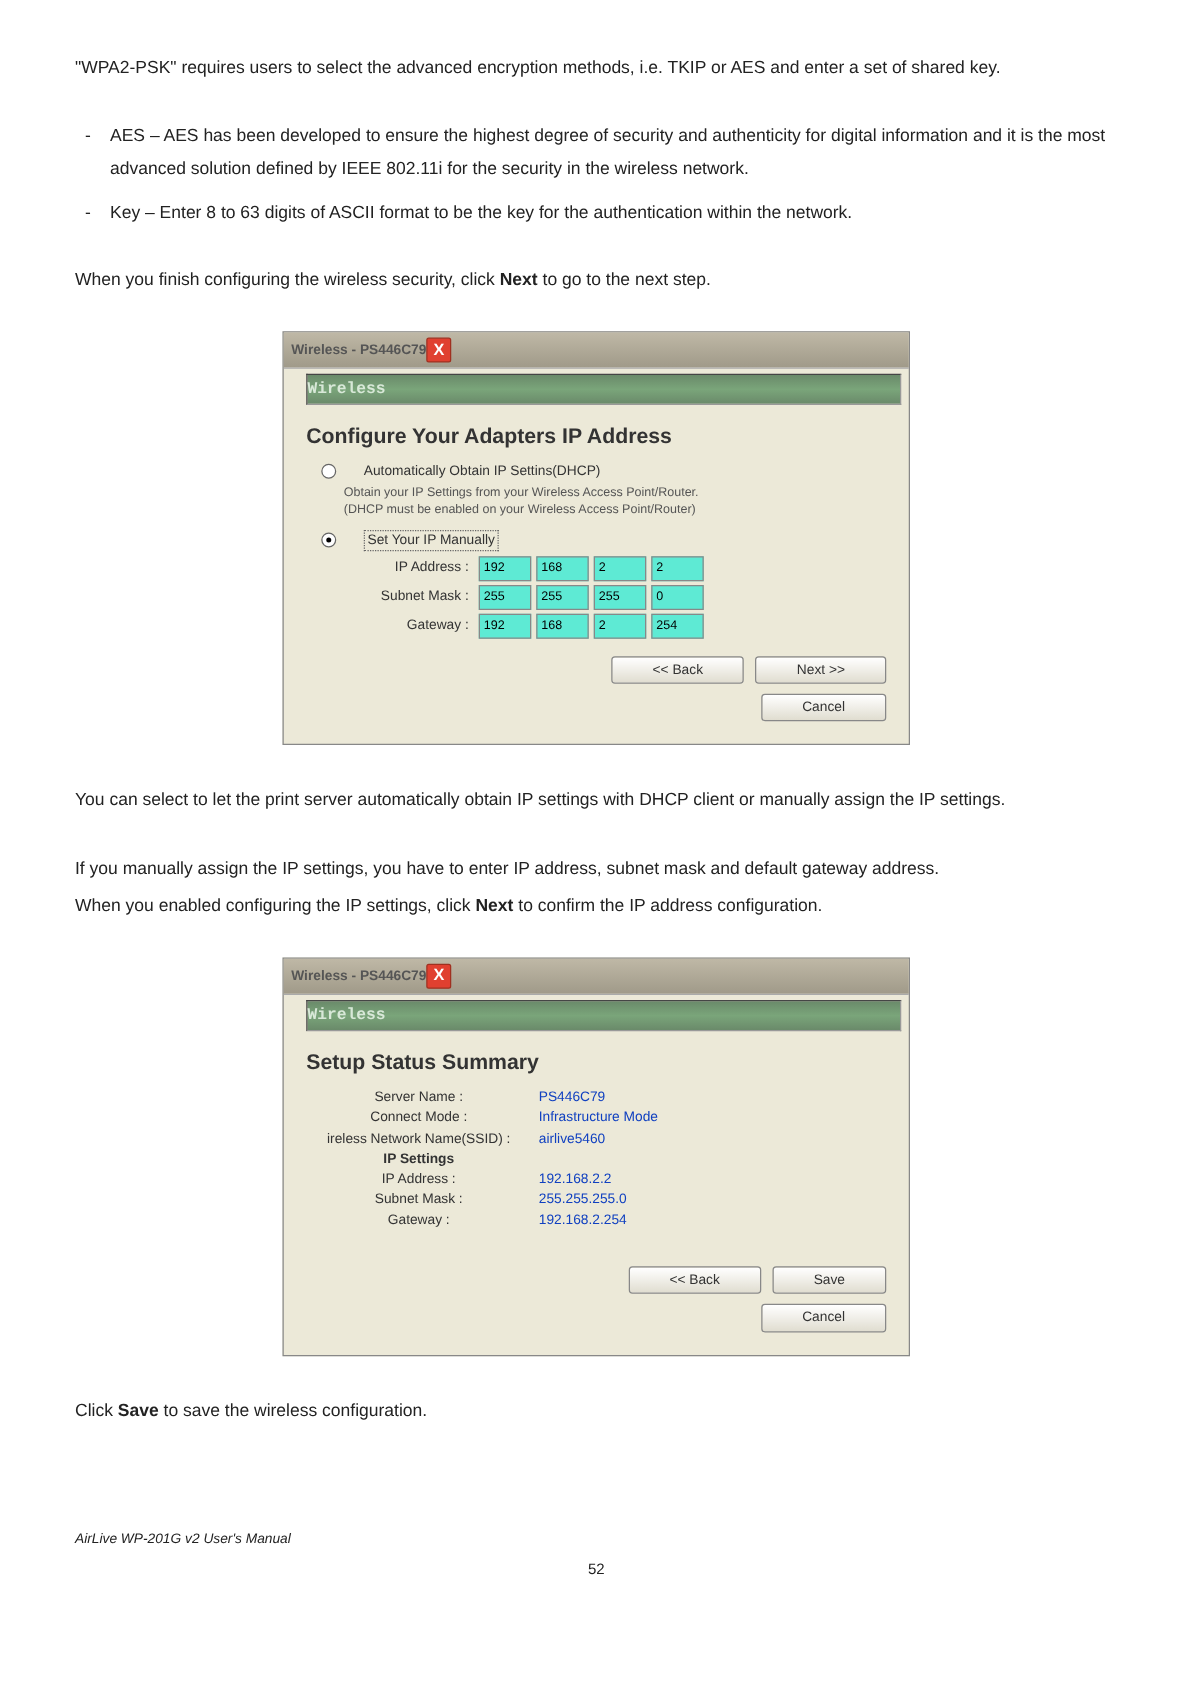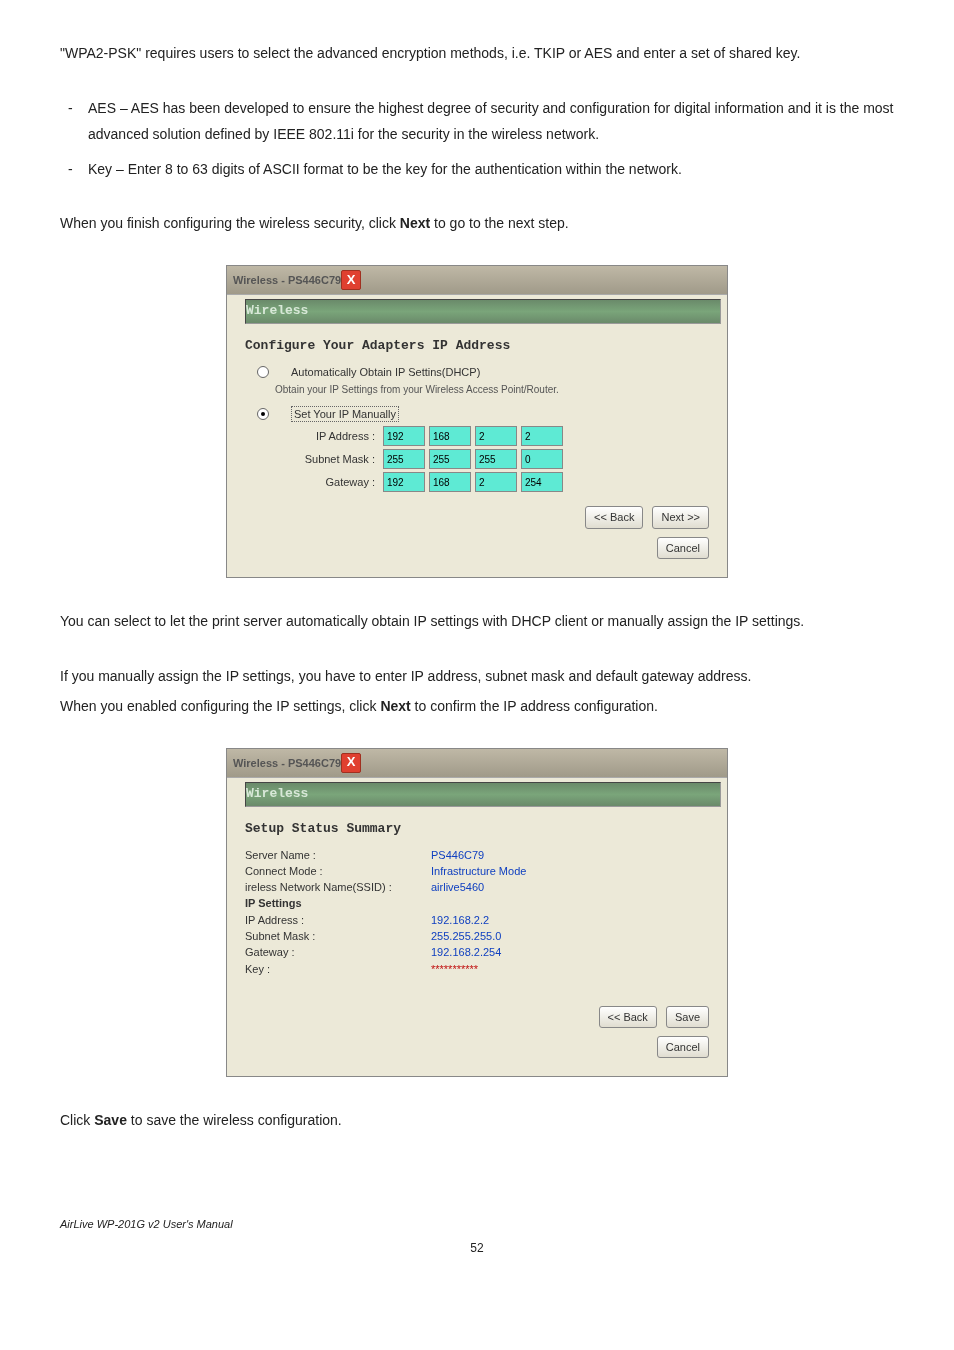--- a/index.html
+++ b/index.html
@@ -50,21 +50,21 @@
       background: linear-gradient(#6a8a6a, #7aa57a, #6a8a6a);
       color: #d8e8d8;
       padding: 3px 0;
       font-weight: bold;
       border: 1px inset #999;
       margin: 4px 6px 8px 18px;
       font-size: 13px;
       font-family: Liberation Mono, monospace;
     }
     .dialog-body { padding: 6px 18px 14px 18px; }
-    .section-title { font-weight: bold; font-size: 13px; margin-bottom: 10px; font-family: Liberation Mono, monospace; }
+    .section-title { font-weight: bold; font-size: 17px; margin-bottom: 10px; }
     .radio-row { margin: 4px 0 4px 12px; display: flex; align-items: center; gap: 22px; }
     .radio-circle {
       width: 10px; height: 10px; border-radius: 50%;
       border: 1px solid #666; background: #fff; position: relative;
       flex-shrink: 0;
     }
     .radio-circle.checked::after {
       content: ""; position: absolute; width: 4px; height: 4px;
       background: #000; border-radius: 50%;
       top: 3px; left: 3px;
@@ -73,40 +73,40 @@
     .field-row { margin: 3px 0 3px 40px; display: flex; align-items: center; gap: 4px; }
     .field-label { width: 90px; text-align: right; padding-right: 4px; }
     .ip-box {
       width: 34px; height: 16px; border: 1px solid #888; background: #5eead4;
       font-size: 10px; padding: 1px 3px;
     }
     .btn-row { text-align: right; margin-top: 14px; }
     .btn-row2 { text-align: right; margin-top: 8px; padding-bottom: 4px; }
     .win-btn {
       border: 1px solid #888; background: linear-gradient(#fff,#e0ddd0);
-      padding: 3px 8px; margin-left: 6px; font-size: 11px;
+      padding: 3px 32px; margin-left: 6px; font-size: 11px;
       border-radius: 3px; color: #333;
       display: inline-block;
     }
     .summary-row { display: flex; margin: 2px 0; }
-    .summary-label { width: 180px; text-align: left; padding-right: 6px; color: #333; }
+    .summary-label { width: 180px; text-align: center; padding-right: 6px; color: #333; }
     .summary-value { color: #1040c0; }
     .summary-value.red { color: #c01010; }
     .ip-settings-bold { font-weight: bold; }
     .dotted { border: 1px dotted #666; padding: 0 2px; }
     .footer-note { font-style: italic; font-size: 11px; margin-top: 80px; }
     .page-num { text-align: center; font-size: 12px; margin-top: 2px; }
   </style>
 </head>
 <body>
 
 <p>"WPA2-PSK" requires users to select the advanced encryption methods, i.e. TKIP or AES and enter a set of shared key.</p>
 
 <ul class="bullet-list">
-  <li>AES – AES has been developed to ensure the highest degree of security and configuration for digital information and it is the most advanced solution defined by IEEE 802.11i for the security in the wireless network.</li>
+  <li>AES – AES has been developed to ensure the highest degree of security and authenticity for digital information and it is the most advanced solution defined by IEEE 802.11i for the security in the wireless network.</li>
   <li>Key – Enter 8 to 63 digits of ASCII format to be the key for the authentication within the network.</li>
 </ul>
 
 <p>
   <span>When you finish configuring the wireless security, click </span><strong>Next</strong><span> to go to the next step.</span>
 </p>
 
 <div class="dialog">
   <div class="titlebar">
     <span>Wireless - PS446C79</span>
@@ -114,20 +114,21 @@
   </div>
   <div class="banner">Wireless</div>
   <div class="dialog-body">
     <div class="section-title">Configure Your Adapters IP Address</div>
     <div class="radio-row">
       <span class="radio-circle"></span>
       <span>Automatically Obtain IP Settins(DHCP)</span>
     </div>
     <div class="hint">
       <div>Obtain your IP Settings from your Wireless Access Point/Router.</div>
+      <div>(DHCP must be enabled on your Wireless Access Point/Router)</div>
     </div>
     <div class="radio-row">
       <span class="radio-circle checked"></span>
       <span class="dotted">Set Your IP Manually</span>
     </div>
     <div class="field-row">
       <span class="field-label">IP Address :</span>
       <input class="ip-box" value="192" style="">
       <input class="ip-box" value="168" style="">
       <input class="ip-box" value="2" style="">
@@ -195,24 +196,20 @@
           <span class="summary-value">192.168.2.2</span>
         </div>
         <div class="summary-row">
           <span class="summary-label">Subnet Mask :</span>
           <span class="summary-value">255.255.255.0</span>
         </div>
         <div class="summary-row">
           <span class="summary-label">Gateway :</span>
           <span class="summary-value">192.168.2.254</span>
         </div>
-        <div class="summary-row">
-          <span class="summary-label">Key :</span>
-          <span class="summary-value red">***********</span>
-        </div>
       </div>
     <div class="btn-row" style="margin-top:30px;">
       <span class="win-btn">&lt;&lt; Back</span>
       <span class="win-btn">Save</span>
     </div>
     <div class="btn-row2">
       <span class="win-btn">Cancel</span>
     </div>
   </div>
 </div>

